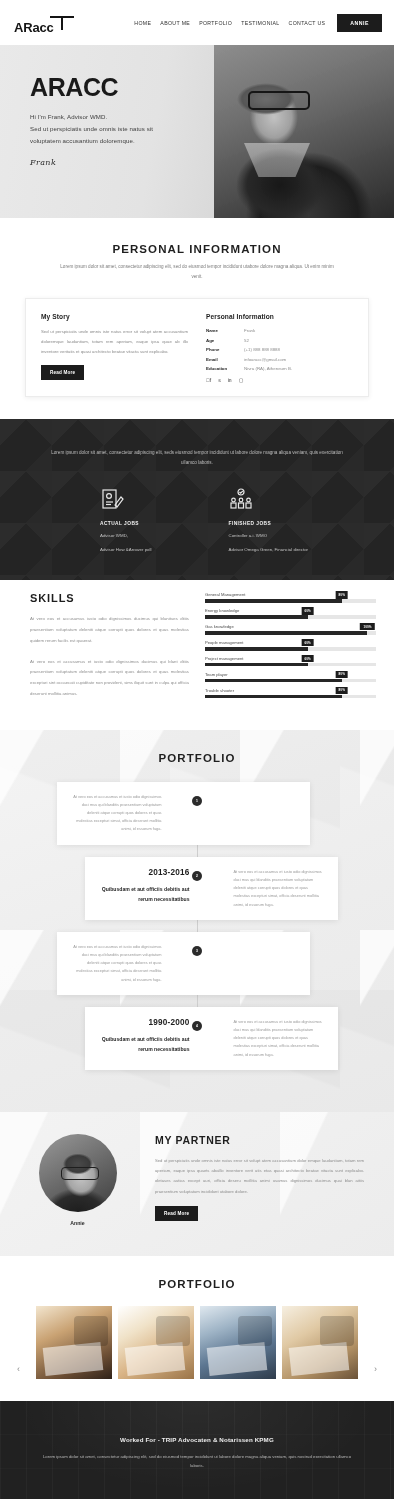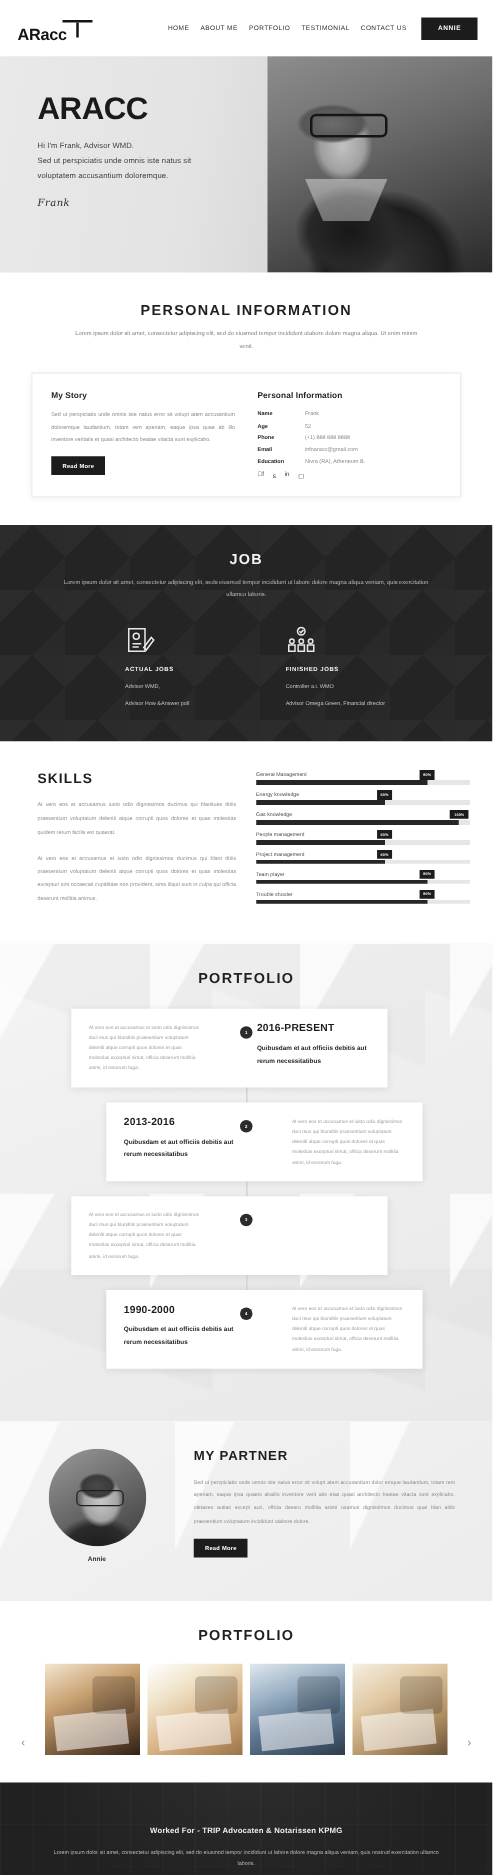--- a/index.html
+++ b/index.html
@@ -134,21 +134,21 @@
   .job .sec-title { color: #f2f2f2; }
   .job .sec-desc { color: #bdbdbd; padding: 0 48px; }
   .job-cols { display: flex; margin-top: 20px; padding: 0 0 0 100px; gap: 77px; }
   .job-icon { width: 24px; height: 24px; color: #e8e8e8; }
   .job-h {
     margin-top: 9px; font-size: 4.8px; font-weight: bold; letter-spacing: .45px; color: #f0f0f0;
   }
   .job-l { margin-top: 5px; font-size: 4.4px; color: #c2c2c2; line-height: 2.05; }
 
   
-  .skills { background:#fff; padding: 24px 0 26px; display: flex; }
+  .skills { background:#fff; padding: 12px 0 26px; display: flex; }
   .sk-left { width: 52%; padding-left: 30px; padding-right: 16px; }
   .sk-title { font-size: 11px; font-weight: 600; letter-spacing: .9px; color: #1d1d1d; }
   .sk-p { margin-top: 10px; font-size: 4.3px; color: #8e8e8e; line-height: 2.5; text-align: justify; }
   .sk-right { width: 48%; padding-right: 18px; }
   .bar-row { margin-bottom: 5.5px; position: relative; }
   .bar-label { font-size: 4.2px; color: #4c4c4c; margin-bottom: 2px; }
   .bar-track { height: 3.4px; background: #e6e6e6; width: 100%; }
   .bar-fill { height: 3.4px; background: #262626; }
   .bar-badge {
     position: absolute; top: -1px; transform: translateX(-50%);
@@ -182,21 +182,21 @@
     background: #fff; box-shadow: 0 1px 6px rgba(0,0,0,.09);
     padding: 11px 14px; width: 253px;
   }
   .tl-item.left .tl-card { margin-left: 57px; }
   .tl-item.right .tl-card { margin-left: 85px; }
   .tl-inner { display: flex; }
   .tl-half { width: 50%; }
   .tl-text { font-size: 3.9px; color: #9a9a9a; line-height: 2.1; }
   .tl-year { font-size: 8.2px; font-weight: bold; color: #1d1d1d; letter-spacing: .2px; }
   .tl-sub { margin-top: 7px; font-size: 5.1px; font-weight: bold; color: #262626; line-height: 2.1; }
-  .ta-r { }
+  .ta-r { text-align: right; }
   .pl-18 { padding-left: 22px; }
   .pr-18 { padding-right: 22px; }
 
   
   .partner {
     background: linear-gradient(150deg,#f3f3f3,#ececec); padding: 22px 0 30px;
     display: flex; position: relative; overflow: hidden;
   }
   .partner:before{
     content:""; position:absolute; inset:0;
@@ -334,21 +334,20 @@
         <span>f</span>
         <span>𝗌</span>
         <span>in</span>
         <span>▢</span>
       </div>
     </div>
   </div>
 </section>
 
 <section class="job">
-  <div class="sec-title">JOB</div>
   <div class="sec-desc">Lorem ipsum dolor sit amet, consectetur adipiscing elit, seds eiusmod tempor incididunt ut labore dolore magna aliqua veniam, quis exercitation ullamco laboris.</div>
   <div class="job-cols">
     <div>
       <div class="job-icon">
         <svg viewBox="0 0 24 24" width="24" height="24" fill="none" stroke="#e8e8e8" stroke-width="1.2">
           <rect x="3" y="2" width="13" height="18"></rect>
           <circle cx="9" cy="8" r="2.4"></circle>
           <line x1="6" y1="14" x2="13" y2="14"></line>
             <line x1="6" y1="16.5" x2="11" y2="16.5"></line>
           <path d="M15 17 L21 9 L23 11 L17 19 Z"></path>
@@ -441,24 +440,20 @@
   <div class="sec-title">PORTFOLIO</div>
   <div class="timeline" id="timeline">
     <div class="tl-spine"></div>
   <div class="tl-item left">
         <div class="tl-dot">1</div>
         <div class="tl-card">
           <div class="tl-inner">
             <div class="tl-half pr-18 ta-r">
               <div class="tl-text">At vero eos et accusamus et iusto odio dignissimos duci mus qui blanditis praesentium voluptatum deleniti atque corrupti quos dolores et quas molestias excepturi simat, officia deserunt mollitia animi, id essorum fuga.</div>
             </div>
-            <div class="tl-half pl-18">
-              <div class="tl-year">2016-PRESENT</div>
-              <div class="tl-sub">Quibusdam et aut officiis debitis aut rerum necessitatibus</div>
-            </div>
           </div>
         </div>
       </div>
       <div class="tl-item right">
         <div class="tl-dot">2</div>
         <div class="tl-card">
           <div class="tl-inner">
             <div class="tl-half pr-18 ta-r">
               <div class="tl-year">2013-2016</div>
               <div class="tl-sub">Quibusdam et aut officiis debitis aut rerum necessitatibus</div>

